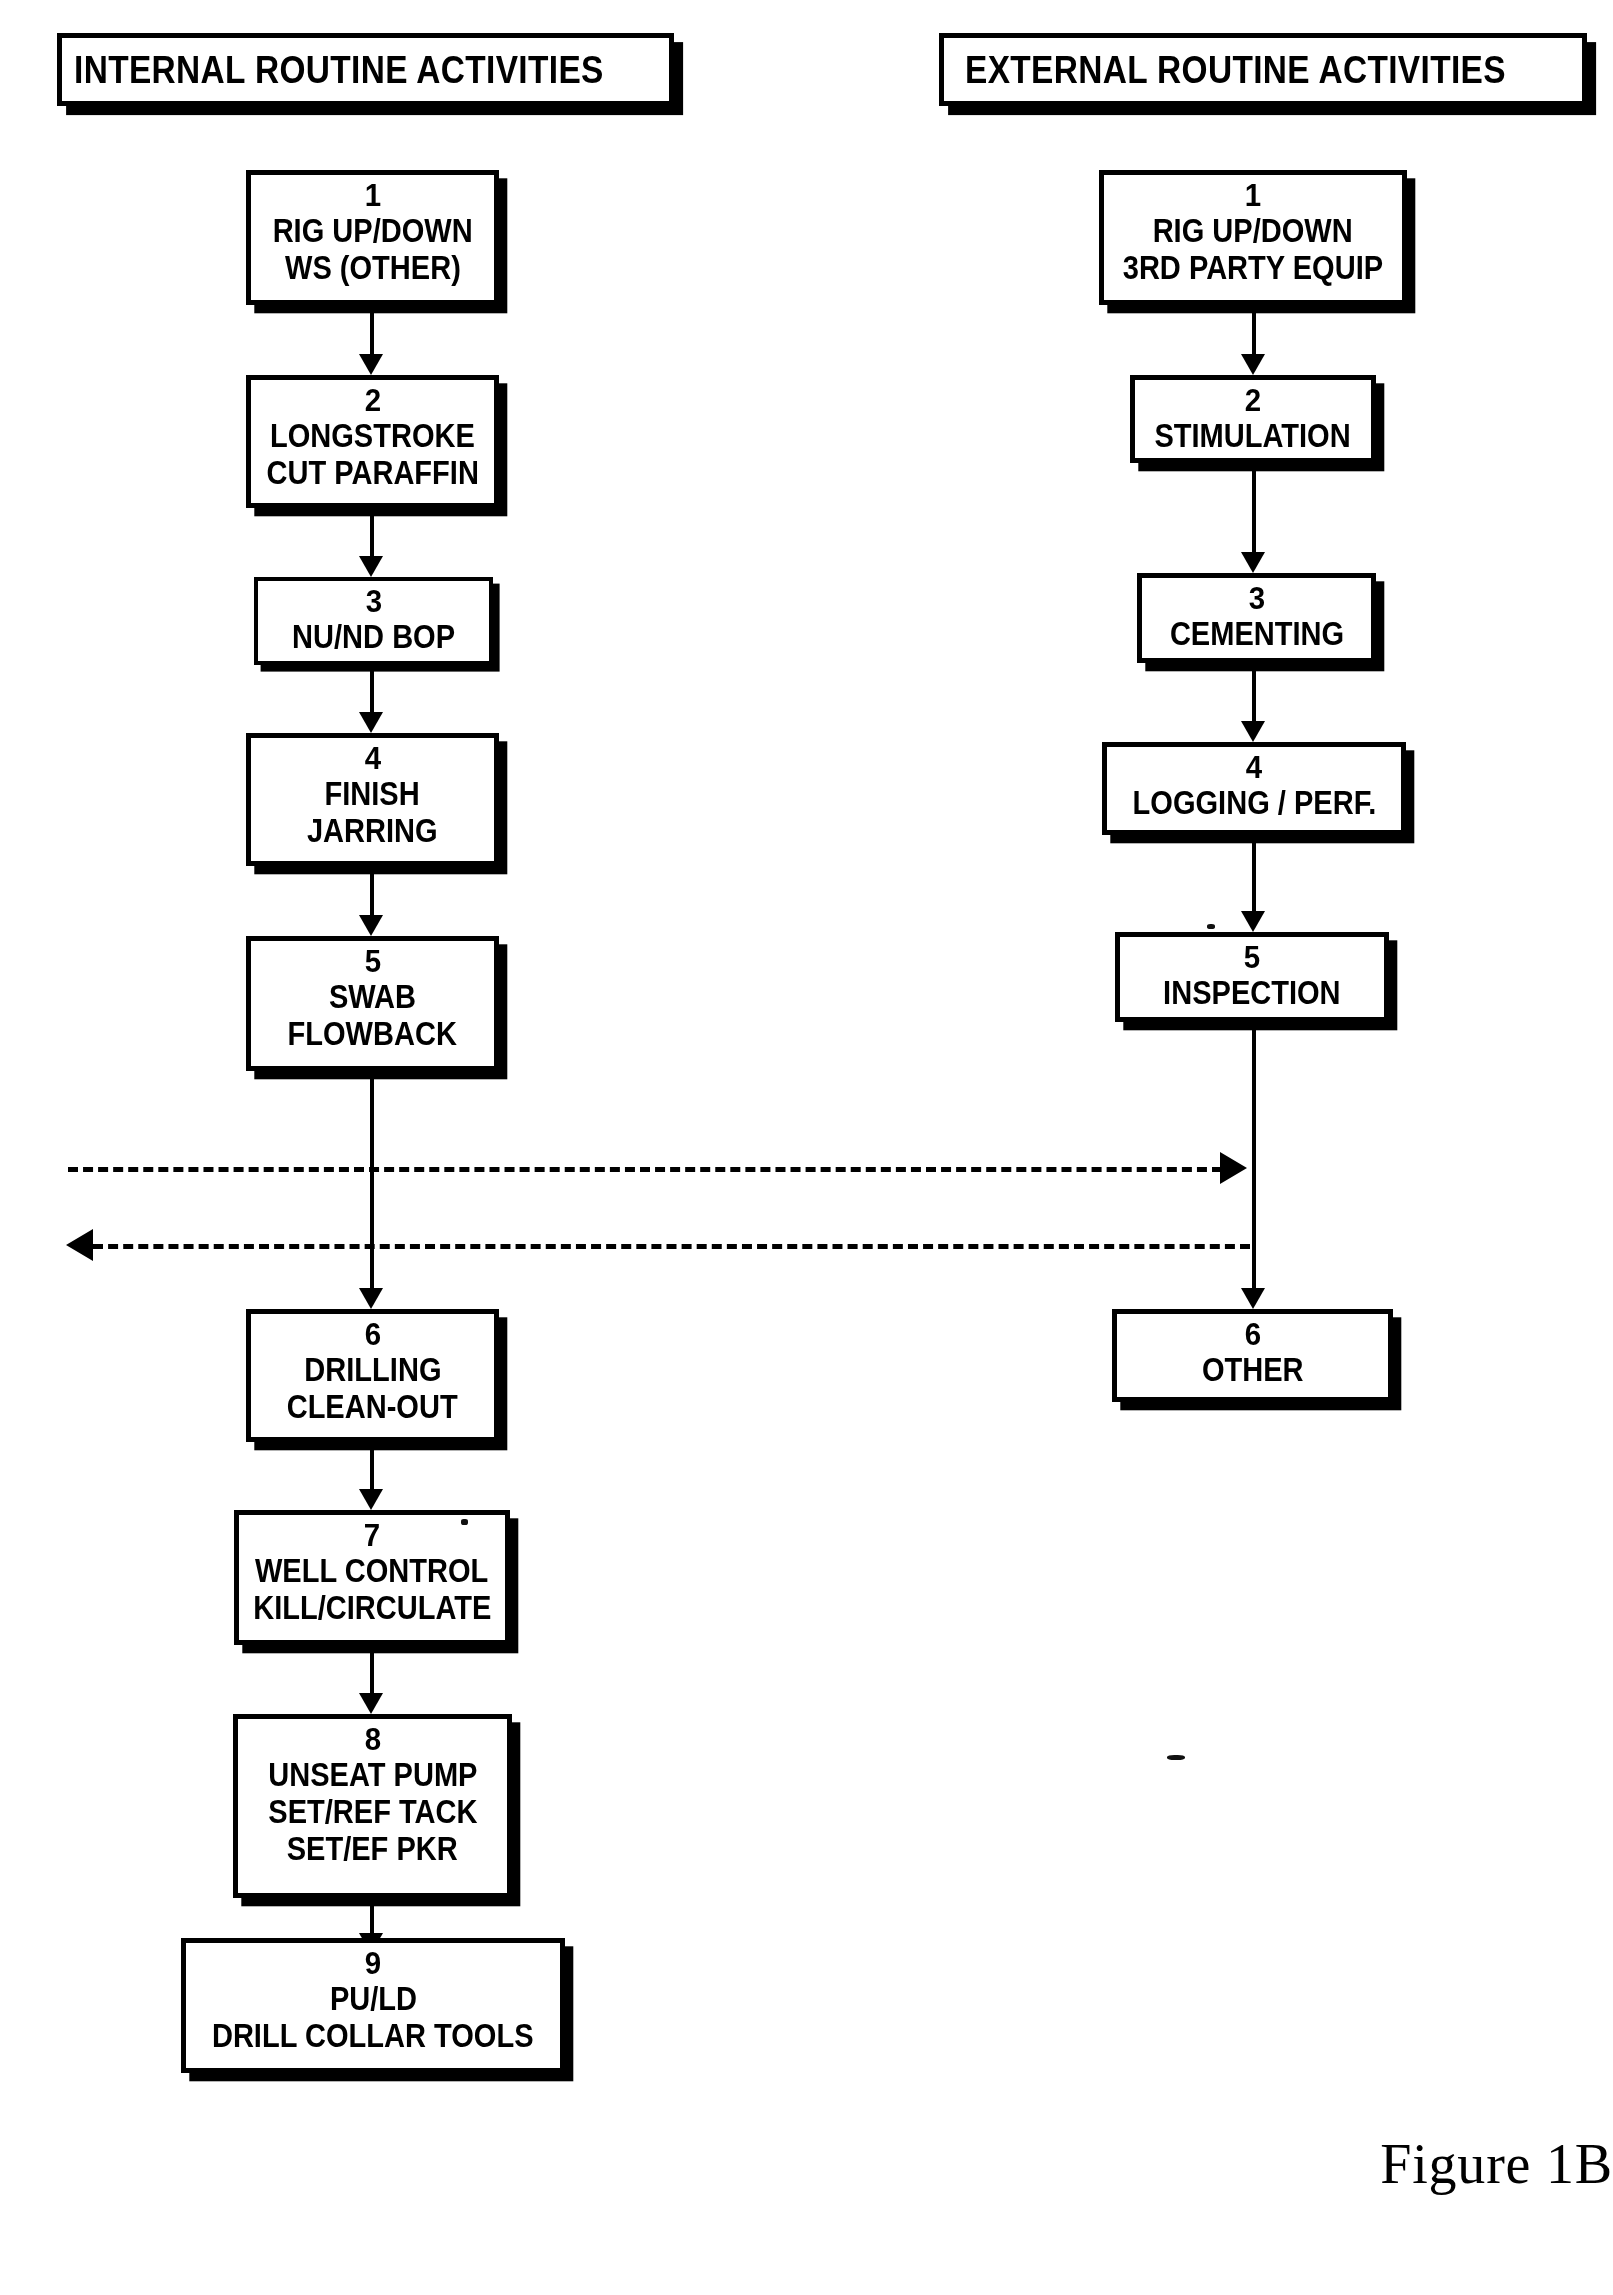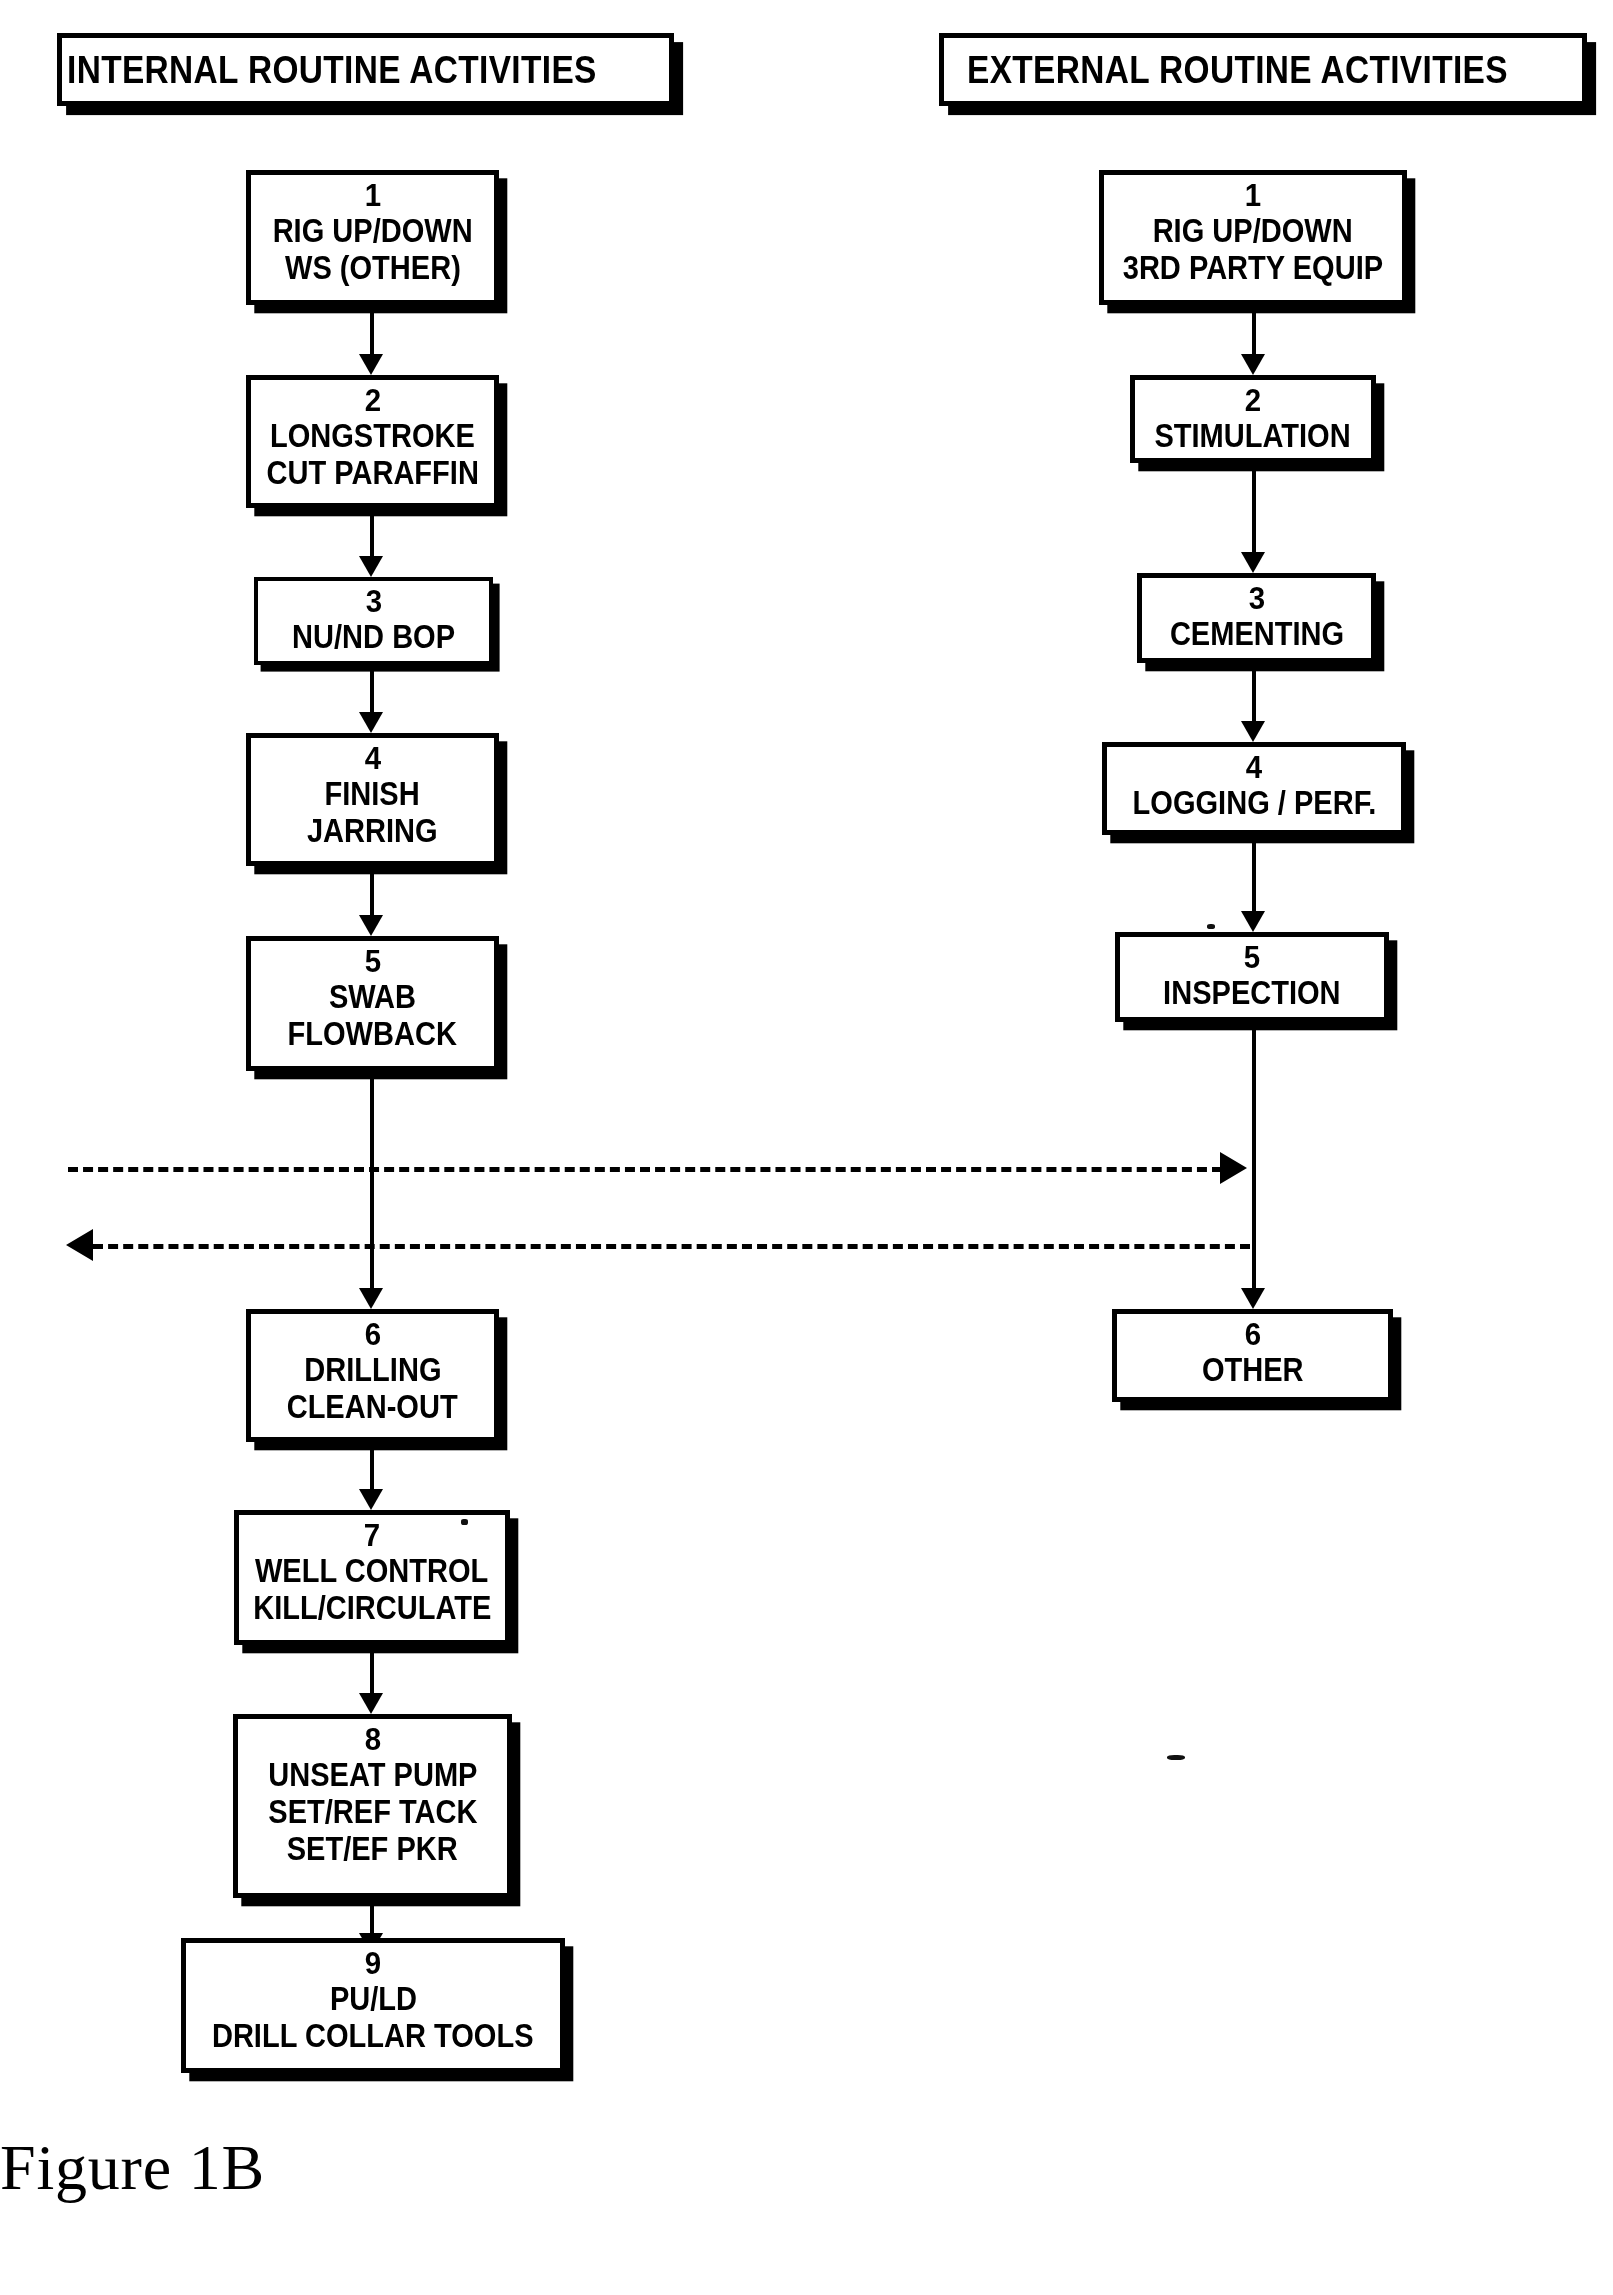--- a/index.html
+++ b/index.html
@@ -13,21 +13,21 @@
   #figure-root{position:absolute;left:0;top:0;width:1613px;height:2295px;}
 
   
   .node{position:absolute;box-sizing:border-box;}
 
   
   .header-box{
     border:5px solid #000;
     background:#fff;
     box-shadow:9.1px 9.1px 0 0 #000;
-    display:flex;align-items:center;justify-content:flex-end;
+    display:flex;align-items:center;justify-content:center;
     padding-left:18.3px;
   }
   .header-label{
     font-weight:bold;
     font-size:38px;
     letter-spacing:0.4px;
     line-height:1;
     white-space:nowrap;
     transform:scaleX(0.88);
     transform-origin:left center;
@@ -82,23 +82,23 @@
   }
   .dash-head-left{
     position:absolute;width:0;height:0;
     border-top:16px solid transparent;
     border-bottom:16px solid transparent;
     border-right:27.4px solid #000;
   }
 
   
   .caption{
-    position:absolute;text-align:left;
+    position:absolute;text-align:right;
     font-family:"Liberation Serif","DejaVu Serif",serif;
-    font-size:64px;line-height:1;
+    font-size:56px;line-height:1;
     letter-spacing:0.8px;
   }
 
   
   .speck{position:absolute;background:#111;border-radius:40%;}
 </style>
 </head>
 <body>
 
 <div id="figure-root">

